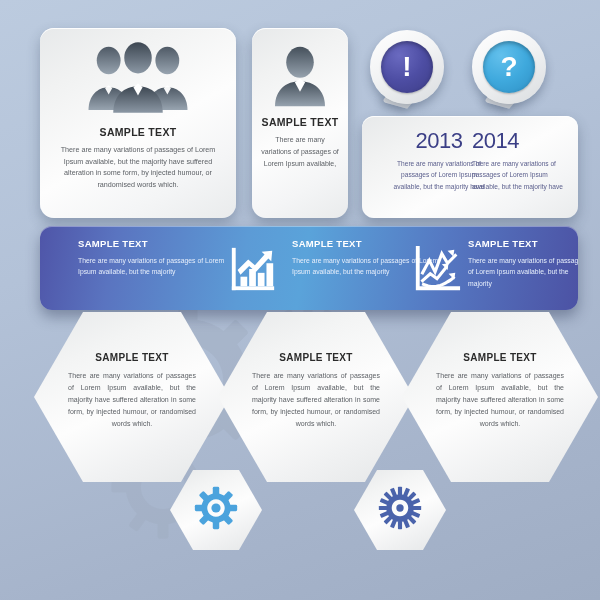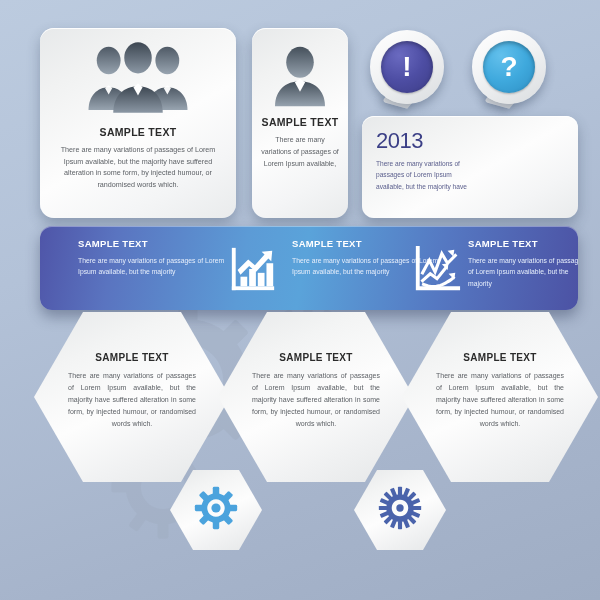--- a/index.html
+++ b/index.html
@@ -62,21 +62,21 @@
     box-shadow:0 2px 4px rgba(0,0,0,.30) inset, 0 1px 2px rgba(0,0,0,.25);
   }
   #bubble-alert{left:370px;top:30px;}
   #bubble-alert .disc{background:radial-gradient(circle at 35% 28%,#6a6ac0 0%,#4e4ea4 48%,#3c3c86 100%);}
   #bubble-help{left:472px;top:30px;}
   #bubble-help .disc{background:radial-gradient(circle at 35% 28%,#63c0ec 0%,#3fa9dd 50%,#2e8fc4 100%);}
 
   
   #years-panel{left:362px;top:116px;width:216px;height:102px;border-radius:12px;}
   .year-col{position:absolute;top:14px;width:98px;}
-  #year-col-0{left:14px;}
+  #year-col-0{left:28px;text-align:center;}
   #year-col-1{left:110px;}
   .year-num{font-size:22px;color:#3b3f86;font-weight:normal;line-height:1;letter-spacing:-.5px;}
   .year-body{font-size:6.6px;line-height:1.72;color:#5a5e8c;margin-top:6px;}
 
   
   #banner{
     position:absolute;left:40px;top:226px;width:538px;height:84px;border-radius:12px;
     background:linear-gradient(100deg,#4f55a8 0%,#5a74c0 14%,#5c9bd6 38%,#5aa3da 49%,#5578c2 74%,#4c52a4 100%);
     box-shadow:0 7px 14px rgba(35,45,75,.38), 0 1px 0 rgba(255,255,255,.35) inset;
     overflow:hidden;
@@ -238,20 +238,24 @@
   </div>
   <div class="bubble" id="bubble-help">
     <div class="tail"></div>
     <div class="ring"></div>
     <div class="disc">?</div>
   </div>
 
   <div class="card" id="years-panel">
     <div class="year-col" id="year-col-0">
       <div class="year-num">2013</div>
+      <div class="year-body">There are many variations of passages of Lorem Ipsum available, but the majority have</div>
+    </div>
+    <div class="year-col" id="year-col-1">
+      <div class="year-num">2014</div>
       <div class="year-body">There are many variations of passages of Lorem Ipsum available, but the majority have</div>
     </div>
   </div>
 
   <div id="banner">
     <div class="banner-cell" id="banner-cell-0">
       <div class="banner-title">SAMPLE TEXT</div>
       <div class="banner-body">There are many variations of passages of Lorem Ipsum available, but the majority</div>
     </div>
 

